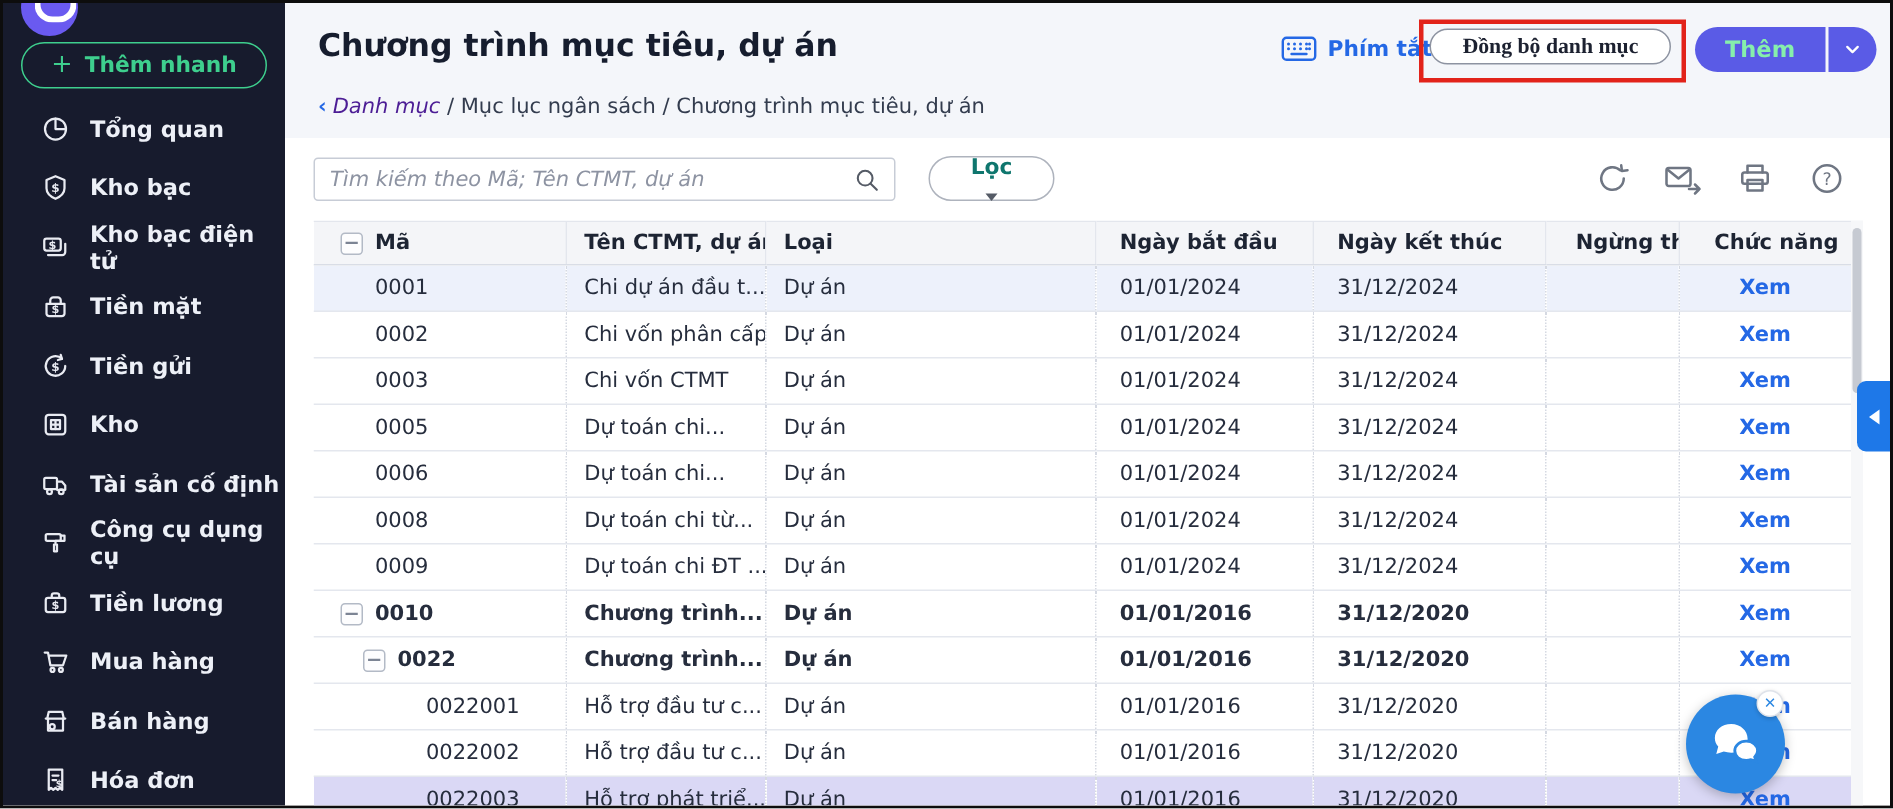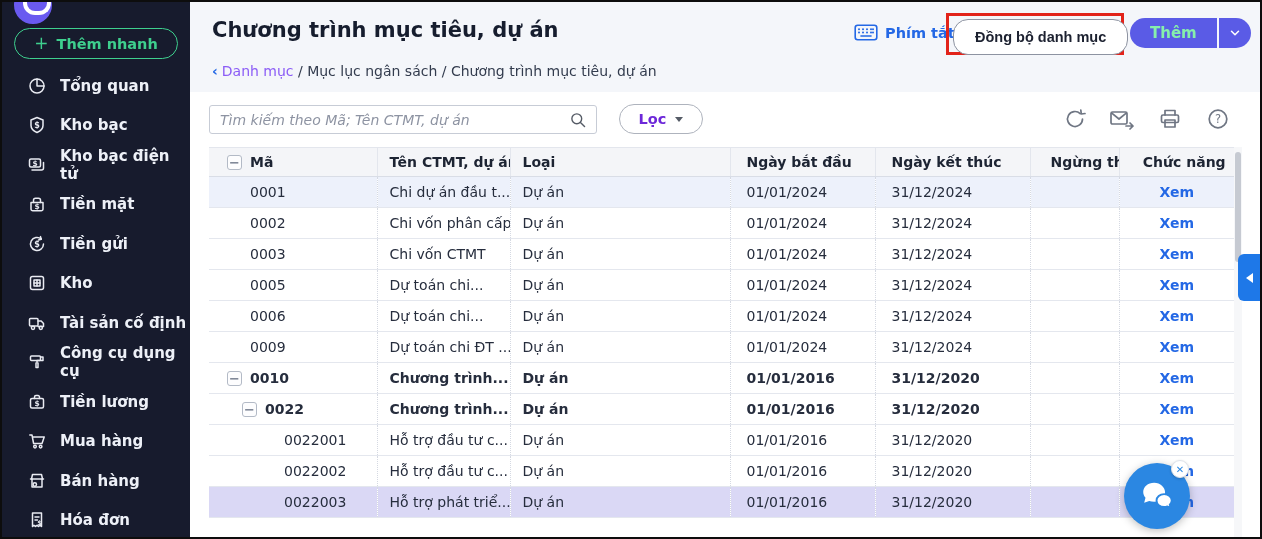--- a/index.html
+++ b/index.html
@@ -22,44 +22,44 @@
   .quick-add .plus{font-size:17px;font-weight:400;line-height:1;}
   .nav{position:absolute;top:64px;left:0;right:0;}
   .nav-item{height:39.5px;display:flex;align-items:center;gap:13px;padding-left:25px;
     color:#edf0f7;font-size:15px;font-weight:600;cursor:pointer;}
   .nav-item svg{flex:0 0 auto;}
   
   .main{position:absolute;left:188px;top:0;right:0;bottom:0;background:#fff;}
   .page-header{position:absolute;left:0;top:0;right:0;height:90px;background:#f4f6fa;}
   .page-title{position:absolute;left:22px;top:16px;font-size:21px;font-weight:700;color:#161d2e;}
   .breadcrumb{position:absolute;left:22px;top:61px;font-size:14px;color:#333c4e;}
-  .breadcrumb .back{color:#8b5cf6;cursor:pointer;}
+  .breadcrumb .back{color:#4c1d95;cursor:pointer;font-style:italic;}
   .breadcrumb .chev{color:#2468e5;font-weight:700;margin-right:4px;}
   .shortcut{position:absolute;left:664px;top:22px;display:flex;align-items:center;gap:7px;
     color:#2468e5;font-size:14.5px;font-weight:600;cursor:pointer;}
   .annotation-box{position:absolute;left:756px;top:11px;width:178px;height:42px;
     border:3px solid #e2231a;pointer-events:none;}
-  .sync-btn{position:absolute;left:763px;top:17px;height:36px;padding:0 21px;border:1px solid #8d93a1;
+  .sync-btn{position:absolute;left:763px;top:17px;height:24px;padding:0 21px;border:1px solid #8d93a1;
     border-radius:15px;background:#fff;color:#1c2130;font-size:14.5px;font-weight:600;cursor:pointer;
-    font-family:Liberation Sans, sans-serif;}
+    font-family:Liberation Serif, serif;}
   .add-group{position:absolute;left:940px;top:16px;height:30px;display:flex;cursor:pointer;}
   .add-main{background:#5a5be6;color:#86efac;font-size:15px;font-weight:700;border:none;
     border-radius:15px 0 0 15px;padding:0 20px;height:30px;cursor:pointer;font-family:inherit;}
   .add-caret{background:#5a5be6;width:32px;border-radius:0 15px 15px 0;margin-left:2px;
     display:flex;align-items:center;justify-content:center;}
   
   .search-box{position:absolute;left:19px;top:103px;width:388px;height:29px;border:1px solid #c7ccd6;
     border-radius:3px;background:#fff;display:flex;align-items:center;}
   .search-box input{flex:1;border:none;outline:none;background:transparent;padding:0 10px;
     font-size:14px;font-style:italic;color:#3a4152;font-family:inherit;}
   .search-box input::placeholder{color:#8d93a2;}
   .search-box .mag{margin-right:9px;display:flex;}
   .filter-btn{position:absolute;left:429px;top:102px;width:84px;height:30px;border:1px solid #aeb3bd;
-    border-radius:15px;background:#fff;font-size:14.5px;font-weight:600;color:#6d28d9;
-    display:flex;align-items:center;justify-content:center;gap:9px;cursor:pointer;font-family:inherit;}
+    border-radius:15px;background:#fff;font-size:14.5px;font-weight:600;color:#0f766e;
+    display:flex;align-items:center;justify-content:center;gap:9px;cursor:pointer;font-family:inherit;flex-direction:column;}
   .caret-down{width:0;height:0;border-left:4.5px solid transparent;border-right:4.5px solid transparent;
     border-top:5.5px solid #555b66;}
   .tool-icon{position:absolute;top:104px;width:26px;height:26px;display:flex;align-items:center;
     justify-content:center;cursor:pointer;}
   
   .table-wrap{position:absolute;left:19px;top:145px;width:1025px;bottom:0;overflow:hidden;}
   table{border-collapse:collapse;table-layout:fixed;width:1025px;font-size:14px;}
   thead th{height:29px;background:#f4f5f8;font-weight:700;color:#1d2433;text-align:left;
     border-bottom:1px solid #d9dde6;border-top:1px solid #e3e6ed;white-space:nowrap;overflow:hidden;
     cursor:pointer;font-size:14px;}
@@ -355,20 +355,29 @@
             <tr>
               <td class="col-code lvl0"><span>0006</span></td>
               <td class="col-name">Dự toán chi...</td>
               <td class="col-type">Dự án</td>
               <td class="col-date">01/01/2024</td>
               <td class="col-date">31/12/2024</td>
               <td class="col-stop"></td>
               <td class="col-action"><span class="view-link">Xem</span></td>
             </tr>
             <tr>
+              <td class="col-code lvl0"><span>0008</span></td>
+              <td class="col-name">Dự toán chi từ...</td>
+              <td class="col-type">Dự án</td>
+              <td class="col-date">01/01/2024</td>
+              <td class="col-date">31/12/2024</td>
+              <td class="col-stop"></td>
+              <td class="col-action"><span class="view-link">Xem</span></td>
+            </tr>
+            <tr>
               <td class="col-code lvl0"><span>0009</span></td>
               <td class="col-name">Dự toán chi ĐT ...</td>
               <td class="col-type">Dự án</td>
               <td class="col-date">01/01/2024</td>
               <td class="col-date">31/12/2024</td>
               <td class="col-stop"></td>
               <td class="col-action"><span class="view-link">Xem</span></td>
             </tr>
             <tr class="bold">
               <td class="col-code lvl0 boxed"><span class="collapse-box">−</span><span>0010</span></td>

